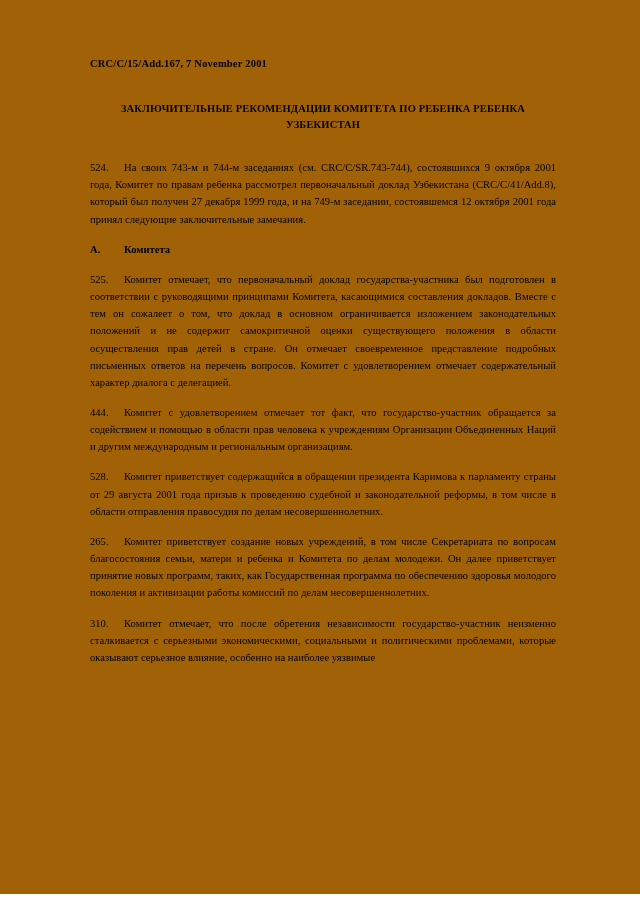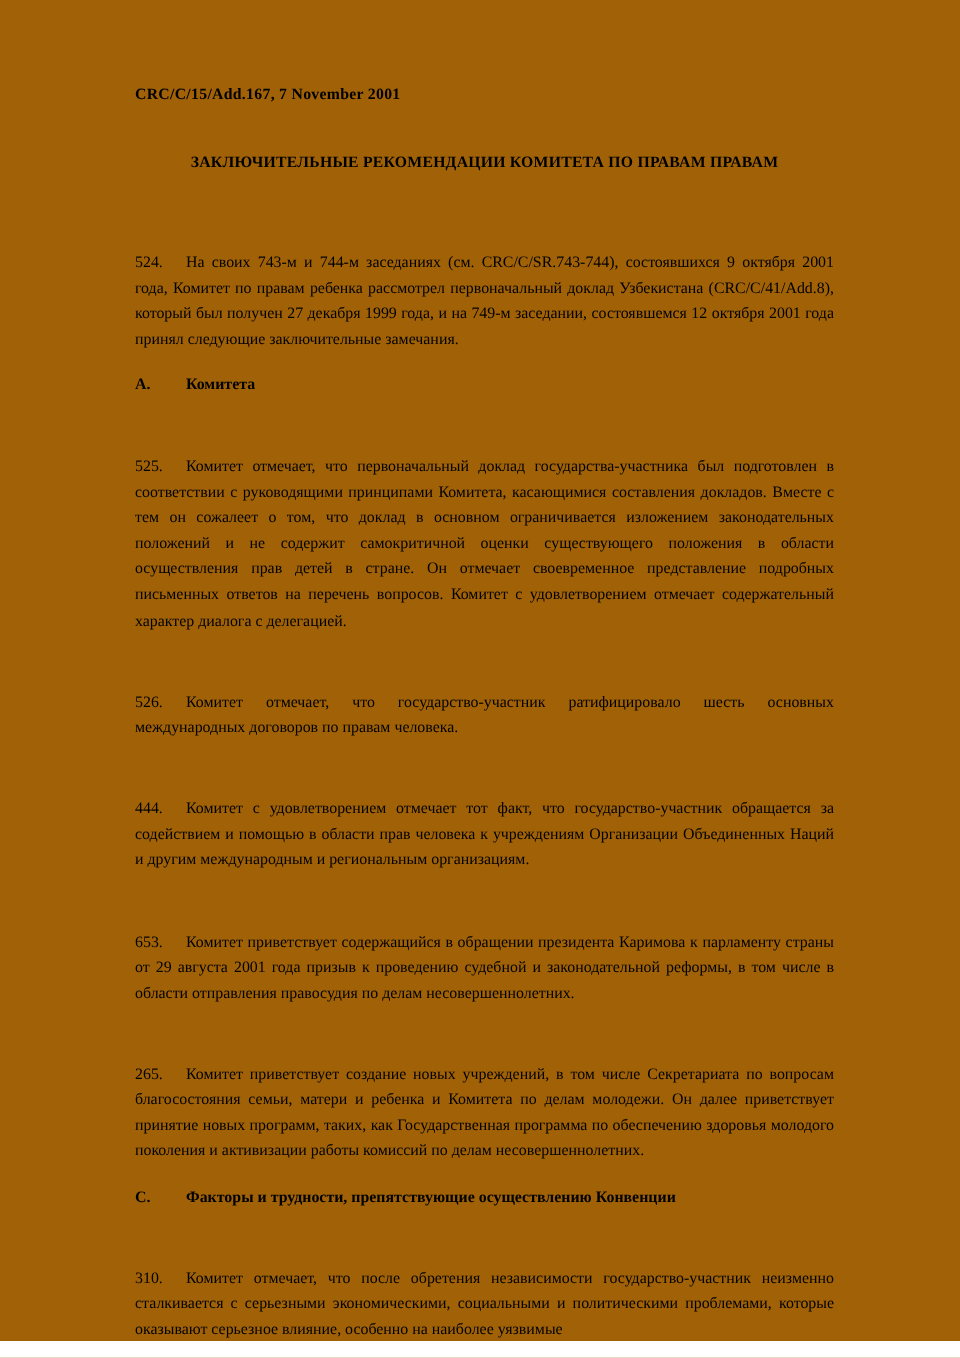--- a/index.html
+++ b/index.html
@@ -57,21 +57,20 @@
     font-size: 10.6px;
     line-height: 1.62;
     text-align: justify;
     text-justify: inter-word;
     margin: 0 0 13px 0;
     text-indent: 0;
   }
   .para .num {
     display: inline-block;
     width: 34px;
-    margin-top: 24px;
   }
   .section-head {
     font-size: 10.6px;
     font-weight: bold;
     line-height: 1.62;
     margin: 0 0 13px 0;
   }
   .section-head .letter {
     display: inline-block;
     width: 34px;
@@ -79,54 +78,49 @@
 </style>
 </head>
 <body>
 
 <div class="page">
   <div class="content">
 
     <p class="doc-ref">CRC/C/15/Add.167, 7 November 2001</p>
 
     <div class="title-block">
-      <p class="title-main">ЗАКЛЮЧИТЕЛЬНЫЕ РЕКОМЕНДАЦИИ КОМИТЕТА ПО ПРАВАМ ПРАВАМ</p>
+      <p class="title-main">ЗАКЛЮЧИТЕЛЬНЫЕ РЕКОМЕНДАЦИИ КОМИТЕТА ПО РЕБЕНКА РЕБЕНКА</p>
+      <p class="title-sub">УЗБЕКИСТАН</p>
     </div>
 
     <p class="para">
       <span class="num">524.</span><span>На своих 743-м и 744-м заседаниях (см. CRC/C/SR.743-744), состоявшихся 9 октября 2001 года, Комитет по правам ребенка рассмотрел первоначальный доклад Узбекистана (CRC/C/41/Add.8), который был получен 27 декабря 1999 года, и на 749-м заседании, состоявшемся 12 октября 2001 года принял следующие заключительные замечания.</span>
     </p>
 
     <p class="section-head">
       <span class="letter">A.</span><span>Комитета</span>
     </p>
 
     <p class="para">
       <span class="num">525.</span><span>Комитет отмечает, что первоначальный доклад государства-участника был подготовлен в соответствии с руководящими принципами Комитета, касающимися составления докладов.  Вместе с тем он сожалеет о том, что доклад в основном ограничивается изложением законодательных положений и не содержит самокритичной оценки существующего положения в области осуществления прав детей в стране.  Он отмечает своевременное представление подробных письменных ответов на перечень вопросов.  Комитет с удовлетворением отмечает содержательный характер диалога с делегацией.</span>
     </p>
 
 
-    <p class="para">
-      <span class="num">526.</span><span>Комитет отмечает, что государство-участник ратифицировало шесть основных международных договоров по правам человека.</span>
-    </p>
 
     <p class="para">
       <span class="num">444.</span><span>Комитет с удовлетворением отмечает тот факт, что государство-участник обращается за содействием и помощью в области прав человека к учреждениям Организации Объединенных Наций и другим международным и региональным организациям.</span>
     </p>
 
     <p class="para">
-      <span class="num">653.</span><span>Комитет приветствует содержащийся в обращении президента Каримова к парламенту страны от 29 августа 2001 года призыв к проведению судебной и законодательной реформы, в том числе в области отправления правосудия по делам несовершеннолетних.</span>
+      <span class="num">528.</span><span>Комитет приветствует содержащийся в обращении президента Каримова к парламенту страны от 29 августа 2001 года призыв к проведению судебной и законодательной реформы, в том числе в области отправления правосудия по делам несовершеннолетних.</span>
     </p>
 
     <p class="para">
       <span class="num">265.</span><span>Комитет приветствует создание новых учреждений, в том числе Секретариата по вопросам благосостояния семьи, матери и ребенка и Комитета по делам молодежи.  Он далее приветствует принятие новых программ, таких, как Государственная программа по обеспечению здоровья молодого поколения и активизации работы комиссий по делам несовершеннолетних.</span>
     </p>
 
-    <p class="section-head">
-      <span class="letter">C.</span><span>Факторы и трудности, препятствующие осуществлению Конвенции</span>
-    </p>
 
     <p class="para">
       <span class="num">310.</span><span>Комитет отмечает, что после обретения независимости государство-участник неизменно сталкивается с серьезными экономическими, социальными и политическими проблемами, которые оказывают серьезное влияние, особенно на наиболее уязвимые</span>
     </p>
 
   </div>
 </div>
 
 </body></html>

